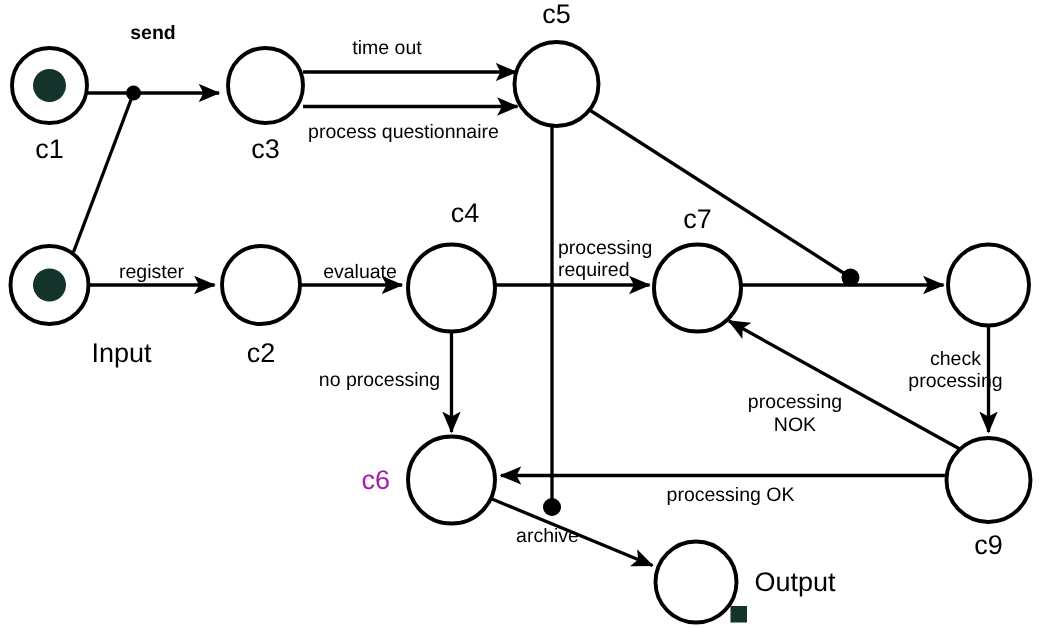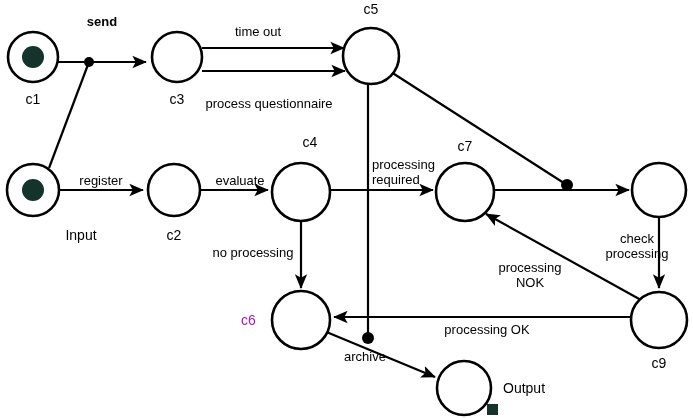--- a/index.html
+++ b/index.html
@@ -41,21 +41,21 @@
     fill: #000000;
     stroke: none;
   }
   .end-square {
     fill: #14332b;
     stroke: none;
   }
   .node-label {
     position: absolute;
     font-family: "Liberation Sans", sans-serif;
-    font-size: 14px;
+    font-size: 18px;
     color: #000000;
     white-space: nowrap;
     line-height: 15px;
     user-select: none;
   }
   .node-label.green {
     color: #a21caf;
   }
   .arc-label {
     position: absolute;
@@ -157,21 +157,21 @@
   <div class="node-label green" style="left:241px; top:313px;">c6</div>
   <div class="node-label center" style="left:659px; top:356px;">c9</div>
   <div class="node-label" style="left:503px; top:381px;">Output</div>
 
   <div class="arc-label two-line center" style="left:102px; top:14px; text-align:center;font-weight:bold;">
     <div>send</div>
   </div>
 
   <div class="arc-label center" style="left:258px; top:24px;">time out</div>
 
-  <div class="arc-label center" style="left:269px; top:96px;text-align:center;">process questionnaire</div>
+  <div class="arc-label center" style="left:269px; top:80px;text-align:center;">process questionnaire</div>
 
   <div class="arc-label center" style="left:101px; top:173px;">register</div>
 
   <div class="arc-label center" style="left:240px; top:173px;">evaluate</div>
 
   <div class="arc-label two-line" style="left:372px; top:157px; text-align:left;">
     <div>processing</div>
     <div>required</div>
   </div>
 

